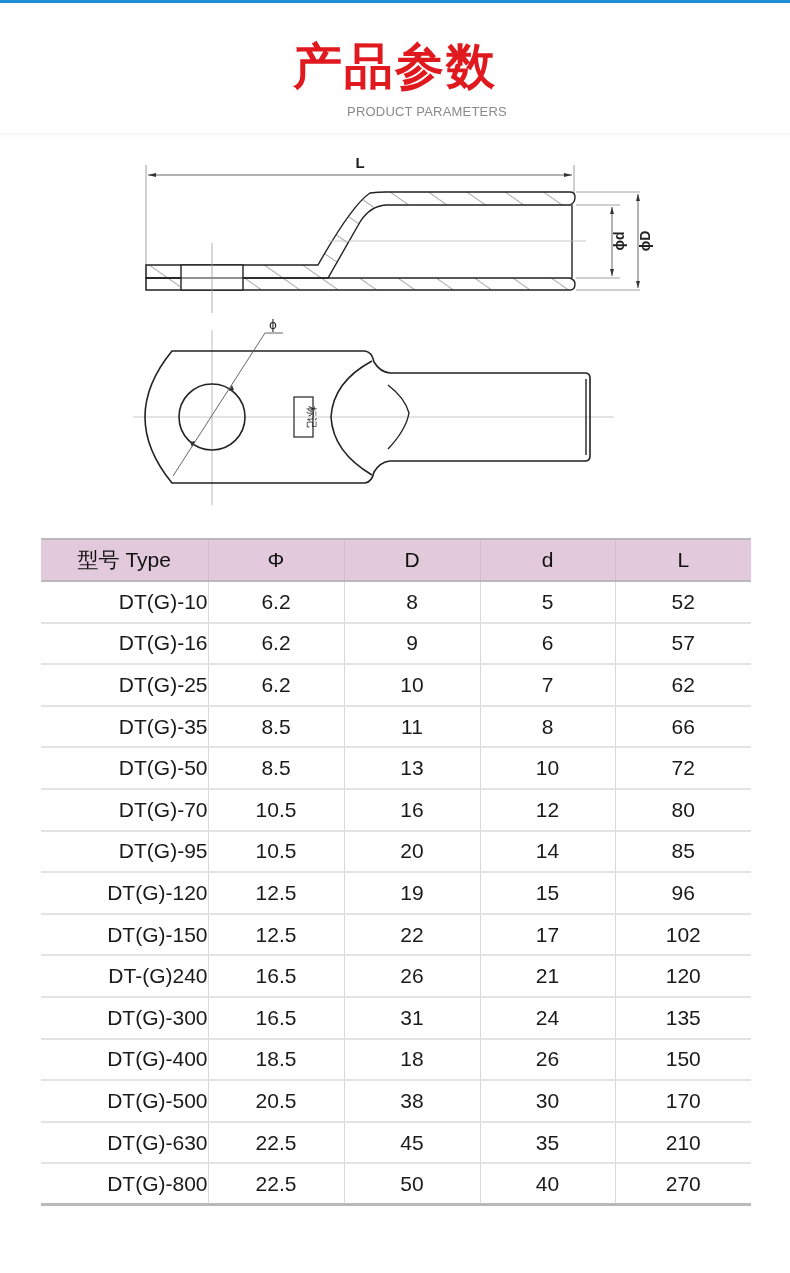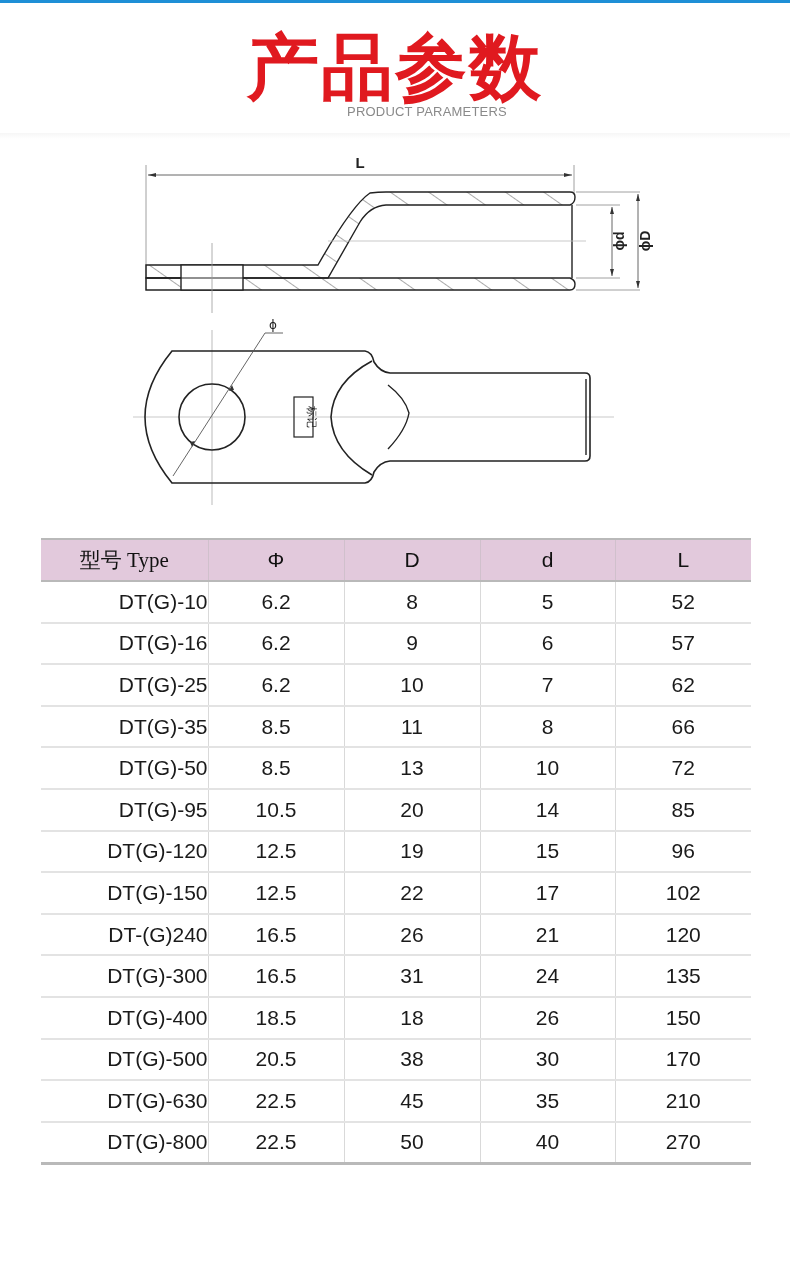--- a/index.html
+++ b/index.html
@@ -3,39 +3,39 @@
   <meta charset="utf-8">
   <style>
     * { margin: 0; padding: 0; box-sizing: border-box; }
     html, body { width: 790px; height: 1273px; background: #ffffff; overflow: hidden; }
     body { position: relative; font-family: "Liberation Sans", "DejaVu Sans", sans-serif; color: #1a1a1a; }
 
     .top-bar { position: absolute; left: 0; top: 0; width: 790px; height: 3px; background: #1e8fd6; }
 
     .header { position: absolute; left: 0; top: 3px; width: 790px; height: 130px; background: #ffffff; }
     .title { position: absolute; left: 0; width: 790px; top: 34px; text-align: center;
-      font-family: "DejaVu Sans", sans-serif; font-weight: bold; font-size: 72px; line-height: 60px;
+      font-family: "DejaVu Sans", sans-serif; font-weight: bold; font-size: 49px; line-height: 60px;
       color: #e0191f; letter-spacing: 2px; }
     .subtitle { position: absolute; left: 0; width: 790px; top: 101px; text-align: center;
       font-family: "Liberation Sans", sans-serif; font-size: 13px; color: #8a8a8a; letter-spacing: 0.2px; margin-left: 32px; }
     .header-sep { position: absolute; left: 0; top: 133px; width: 790px; height: 6px;
       background: linear-gradient(#f6f6f6, #ffffff); }
 
     .drawing { position: absolute; left: 0; top: 140px; width: 790px; height: 380px; }
 
     .spec-table { position: absolute; left: 41px; top: 538px; width: 710px; border-collapse: collapse; table-layout: fixed; }
     .spec-table th { height: 42px; background: #e2c9dc; font-weight: normal; font-size: 21px; color: #111;
       border-top: 2px solid #b9b9b9; border-bottom: 2px solid #b9b9b9; border-left: 1px solid #d0c0cc; }
     .spec-table th:first-child { border-left: none; }
     .spec-table td { height: 41.6px; text-align: center; font-size: 21px; color: #1a1a1a;
       border-bottom: 2px solid #e3e3e3; border-left: 1px solid #d9d9d9; }
     .spec-table td:first-child { border-left: none; text-align: right; padding-left: 28px; }
     .spec-table tr:last-child td { border-bottom: 3px solid #b9b9b9; }
     .col-type { width: 167px; } .col-phi { width: 136px; } .col-D { width: 136px; } .col-d { width: 135px; } .col-L { width: 136px; }
-    .th-type { font-family: Liberation Serif, serif; }
+    .th-type { font-family: Liberation Sans, sans-serif; }
   </style>
 </head>
 <body>
 
 <div class="top-bar"></div>
 
 <div class="header">
   <div class="title">产品参数</div>
   <div class="subtitle">PRODUCT PARAMETERS</div>
 </div>
@@ -159,20 +159,27 @@
         <td>66</td>
       </tr>
     <tr>
         <td>DT(G)-50</td>
         <td>8.5</td>
         <td>13</td>
         <td>10</td>
         <td>72</td>
       </tr>
     <tr>
+        <td>DT(G)-70</td>
+        <td>10.5</td>
+        <td>16</td>
+        <td>12</td>
+        <td>80</td>
+      </tr>
+    <tr>
         <td>DT(G)-95</td>
         <td>10.5</td>
         <td>20</td>
         <td>14</td>
         <td>85</td>
       </tr>
     <tr>
         <td>DT(G)-120</td>
         <td>12.5</td>
         <td>19</td>

